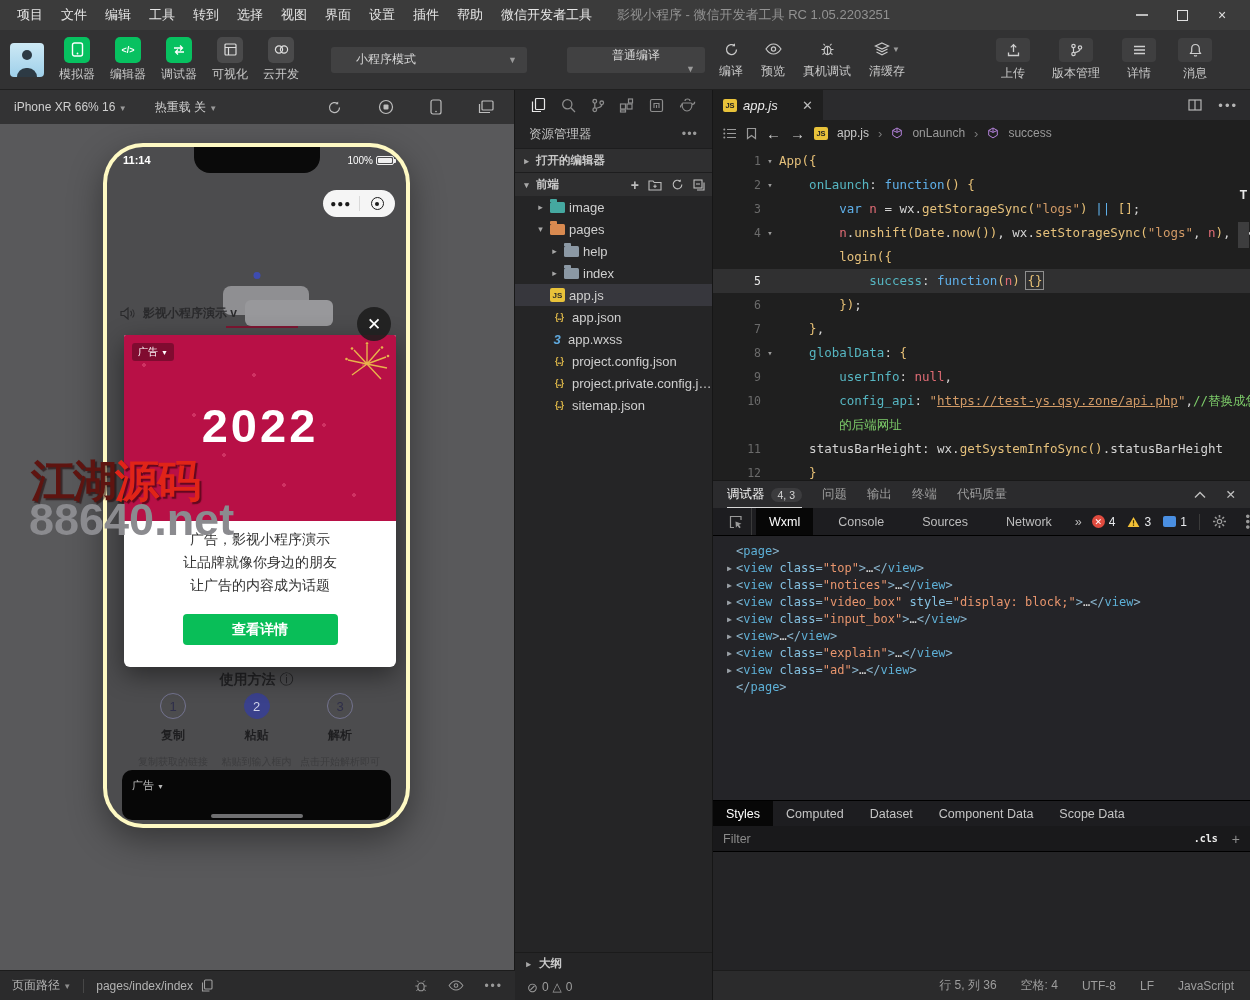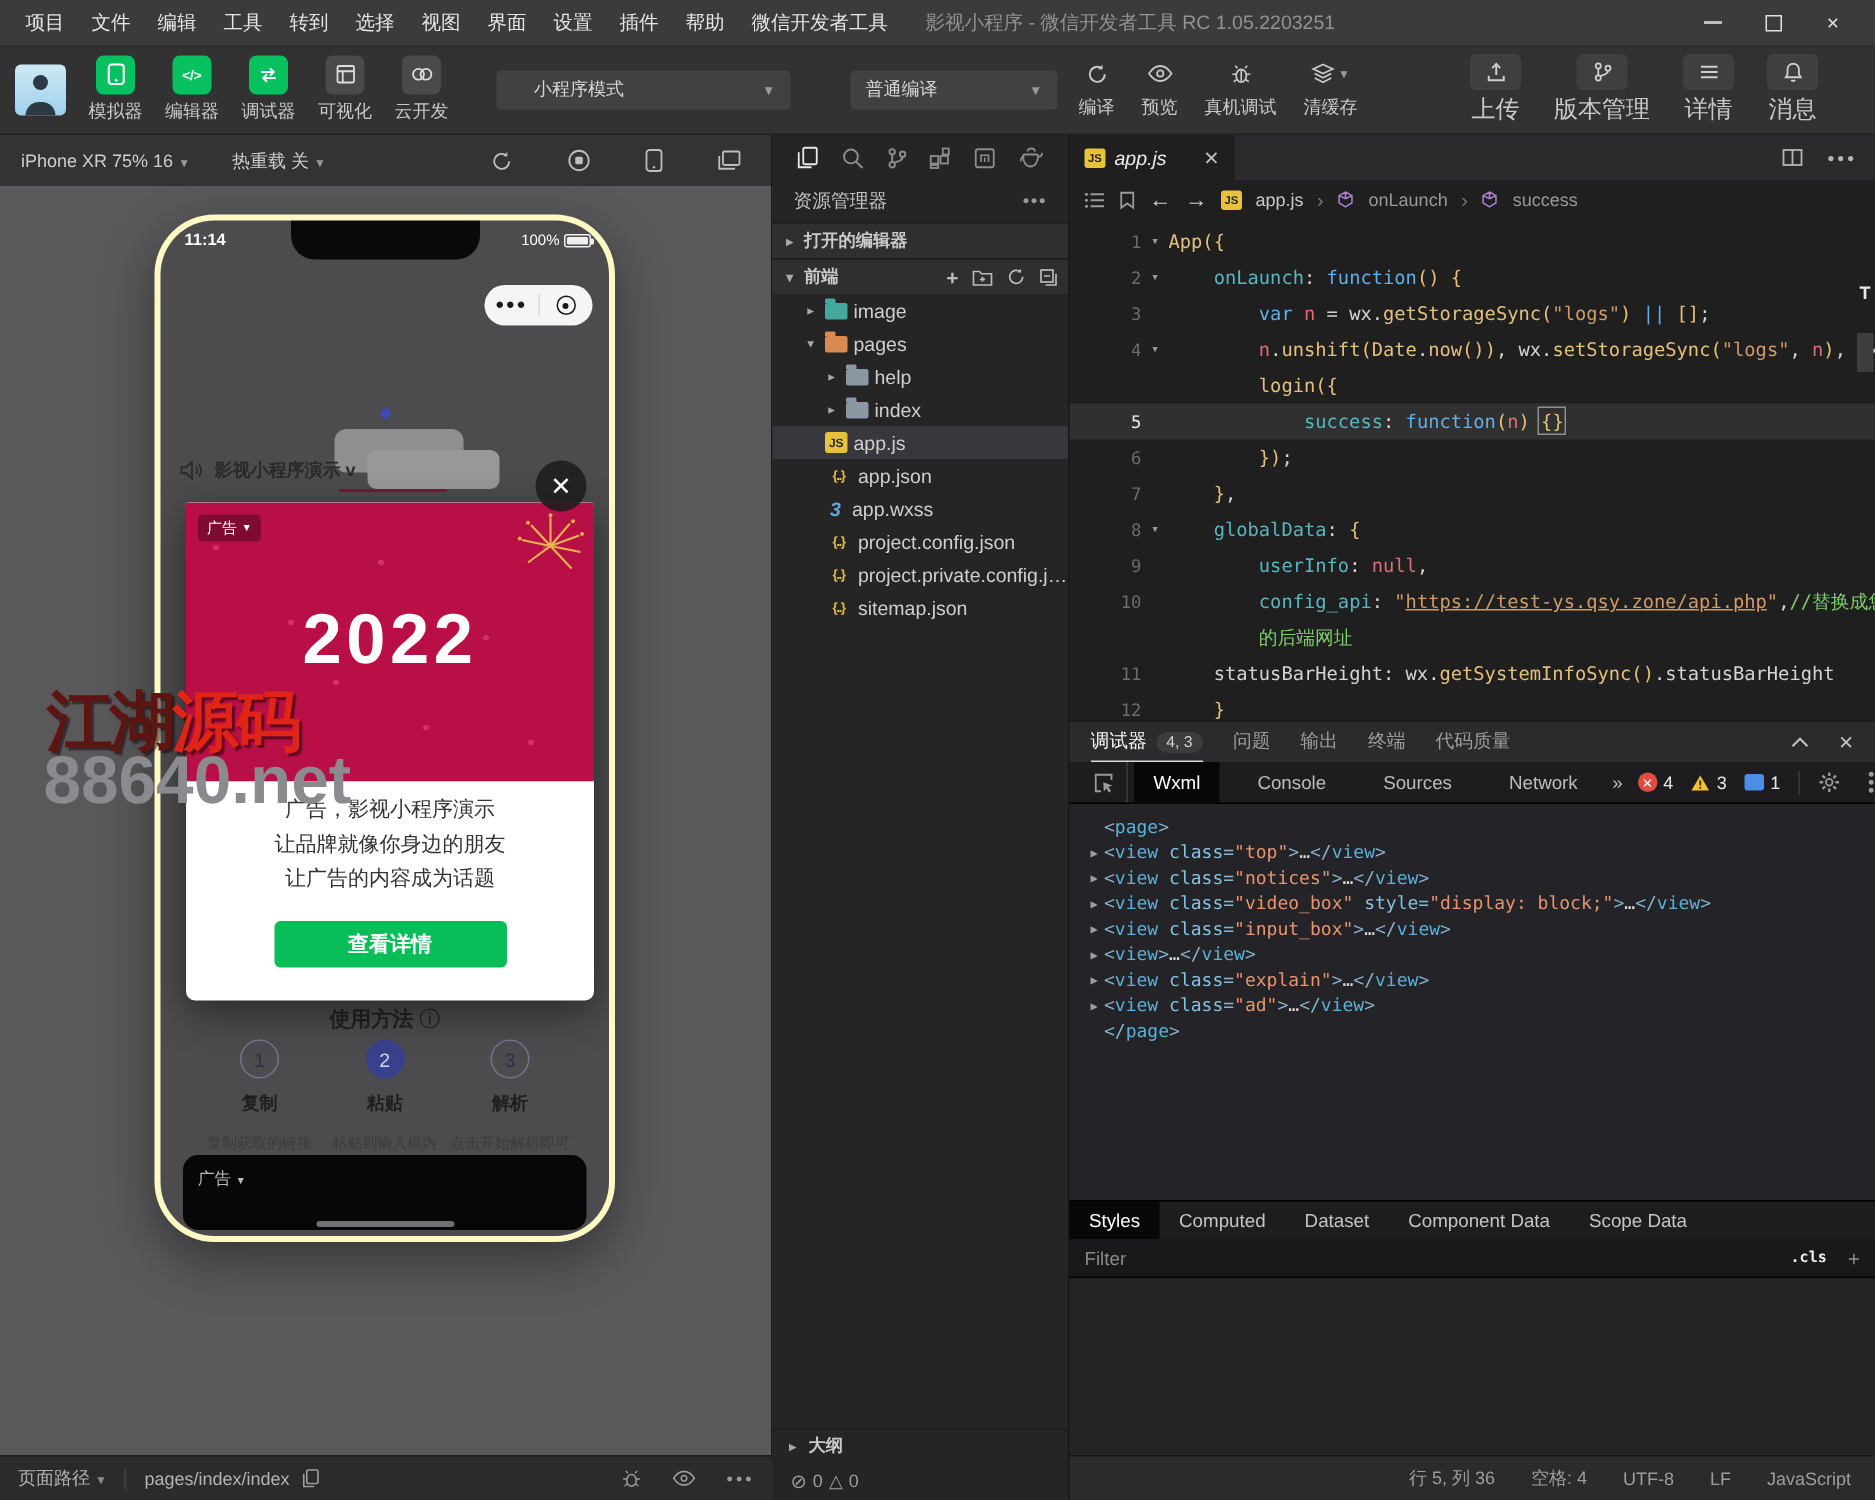--- a/index.html
+++ b/index.html
@@ -22,21 +22,21 @@
   .avatar::before { content:""; position:absolute; top:7px; left:50%; transform:translateX(-50%); width:10px; height:10px; border-radius:50%; background:#2d3a44; }
   .avatar::after { content:""; position:absolute; bottom:-5px; left:50%; transform:translateX(-50%); width:20px; height:14px; border-radius:9px 9px 0 0; background:#2d3a44; }
   .tool-btn { display:flex; flex-direction:column; align-items:center; gap:3px; margin-left:15px; font-size:12px; color:#c9c9c9; }
   .tool-ic { width:26px; height:26px; border-radius:5px; display:flex; align-items:center; justify-content:center; color:#fff; font-weight:bold; }
   .tool-ic.green { background:#07c160; }
   .tool-ic.gray { background:#4a4a4b; color:#d8d8d8; }
   .dropdown { height:26px; background:#414142; border-radius:3px; color:#d6d6d6; display:flex; align-items:center; padding:0 10px; font-size:12px; }
   .dd-caret { margin-left:auto; color:#9a9a9a; font-size:9px; }
   .act-btn { display:flex; flex-direction:column; align-items:center; gap:4px; margin-left:18px; font-size:12px; color:#c9c9c9; }
   .act-ic { height:20px; display:flex; align-items:center; justify-content:center; color:#c8c8c8; gap:2px; }
-  .rgt-btn { display:flex; flex-direction:column; align-items:center; gap:3px; font-size:16px; color:#c9c9c9; margin-left:22px; }
+  .rgt-btn { display:flex; flex-direction:column; align-items:center; gap:3px; font-size:12px; color:#c9c9c9; margin-left:22px; }
   .rgt-ic { width:34px; height:24px; border-radius:4px; background:#3f3f40; display:flex; align-items:center; justify-content:center; color:#cfcfcf; }
 
   
   .sim-header { position:absolute; top:90px; left:0; width:515px; height:34px; background:#333334; border-right:1px solid #191919; display:flex; align-items:center; padding:0 14px; font-size:12px; color:#cfcfcf; }
   .sim-ic { color:#bdbdbd; margin-left:36px; }
   .sim-body { position:absolute; top:124px; left:0; width:515px; height:846px; background:#59595b; border-right:1px solid #191919; overflow:hidden; }
   .phone { position:absolute; left:103px; top:19px; width:307px; height:685px; background:#fef9c3; border-radius:40px; box-shadow:0 12px 34px rgba(0,0,0,.4); }
   .phone-screen { position:absolute; inset:4px; border-radius:36px; overflow:hidden; background:#4c4c4e; }
   .notch { position:absolute; top:0; left:50%; transform:translateX(-50%); width:126px; height:26px; background:#0a0a0a; border-radius:0 0 16px 16px; z-index:3; }
   .p-time { position:absolute; top:7px; left:16px; color:#fff; font-size:11px; font-weight:bold; z-index:3; }
@@ -234,21 +234,21 @@
             <circle cx="10" cy="5.5" r="3.6" fill="none" stroke="#ddd" stroke-width="1.2"></circle>
           </svg>
         </span>
       <span>云开发</span>
     </div>
 
     <div class="dropdown" style="width:196px; margin-left:32px;padding-left:25px;">
       <span>小程序模式</span>
       <span class="dd-caret">▼</span>
     </div>
-    <div class="dropdown" style="width:138px; margin-left:40px;">
+    <div class="dropdown" style="width:138px; margin-left:40px;flex-direction:column;">
       <span>普通编译</span>
       <span class="dd-caret">▼</span>
     </div>
 
     <div class="act-btn" style="margin-left:14px;">
       <span class="act-ic">
           <svg width="15" height="15" viewBox="0 0 15 15">
             <path d="M12.5 7.5a5 5 0 1 1-1.7-3.7" fill="none" stroke="#c8c8c8" stroke-width="1.3"></path>
             <path d="M11 1.2v3h-3z" fill="#c8c8c8"></path>
           </svg>
@@ -319,21 +319,21 @@
               <path d="M6.5 1.5c-2.3 0-3.8 1.7-3.8 4v3L1.5 10.5h10L10.3 8.5v-3c0-2.3-1.5-4-3.8-4z" fill="none" stroke="#cfcfcf" stroke-width="1.2"></path>
               <path d="M5.3 12.2a1.3 1.3 0 0 0 2.4 0" fill="none" stroke="#cfcfcf" stroke-width="1.2"></path>
             </svg>
           </span>
         <span>消息</span>
       </div>
     </div>
   </div>
 
   <div class="sim-header">
-    <span><span>iPhone XR 75% 16</span> <span style="font-size:8px;color:#9a9a9a;">▼</span></span>
+    <span><span>iPhone XR 66% 16</span> <span style="font-size:8px;color:#9a9a9a;">▼</span></span>
     <span style="margin-left:28px;"><span>热重载 关</span> <span style="font-size:8px;color:#9a9a9a;">▼</span></span>
     <span style="margin-left:auto;" class="sim-ic">
         <svg width="15" height="15" viewBox="0 0 15 15">
           <path d="M12.5 7.5a5 5 0 1 1-1.7-3.7" fill="none" stroke="#bdbdbd" stroke-width="1.2"></path>
           <path d="M11.2 1.4v2.8H8.4z" fill="#bdbdbd"></path>
         </svg>
       </span>
     <span class="sim-ic">
         <svg width="16" height="16" viewBox="0 0 16 16">
           <circle cx="8" cy="8" r="6.5" fill="none" stroke="#bdbdbd" stroke-width="1.2"></circle>

